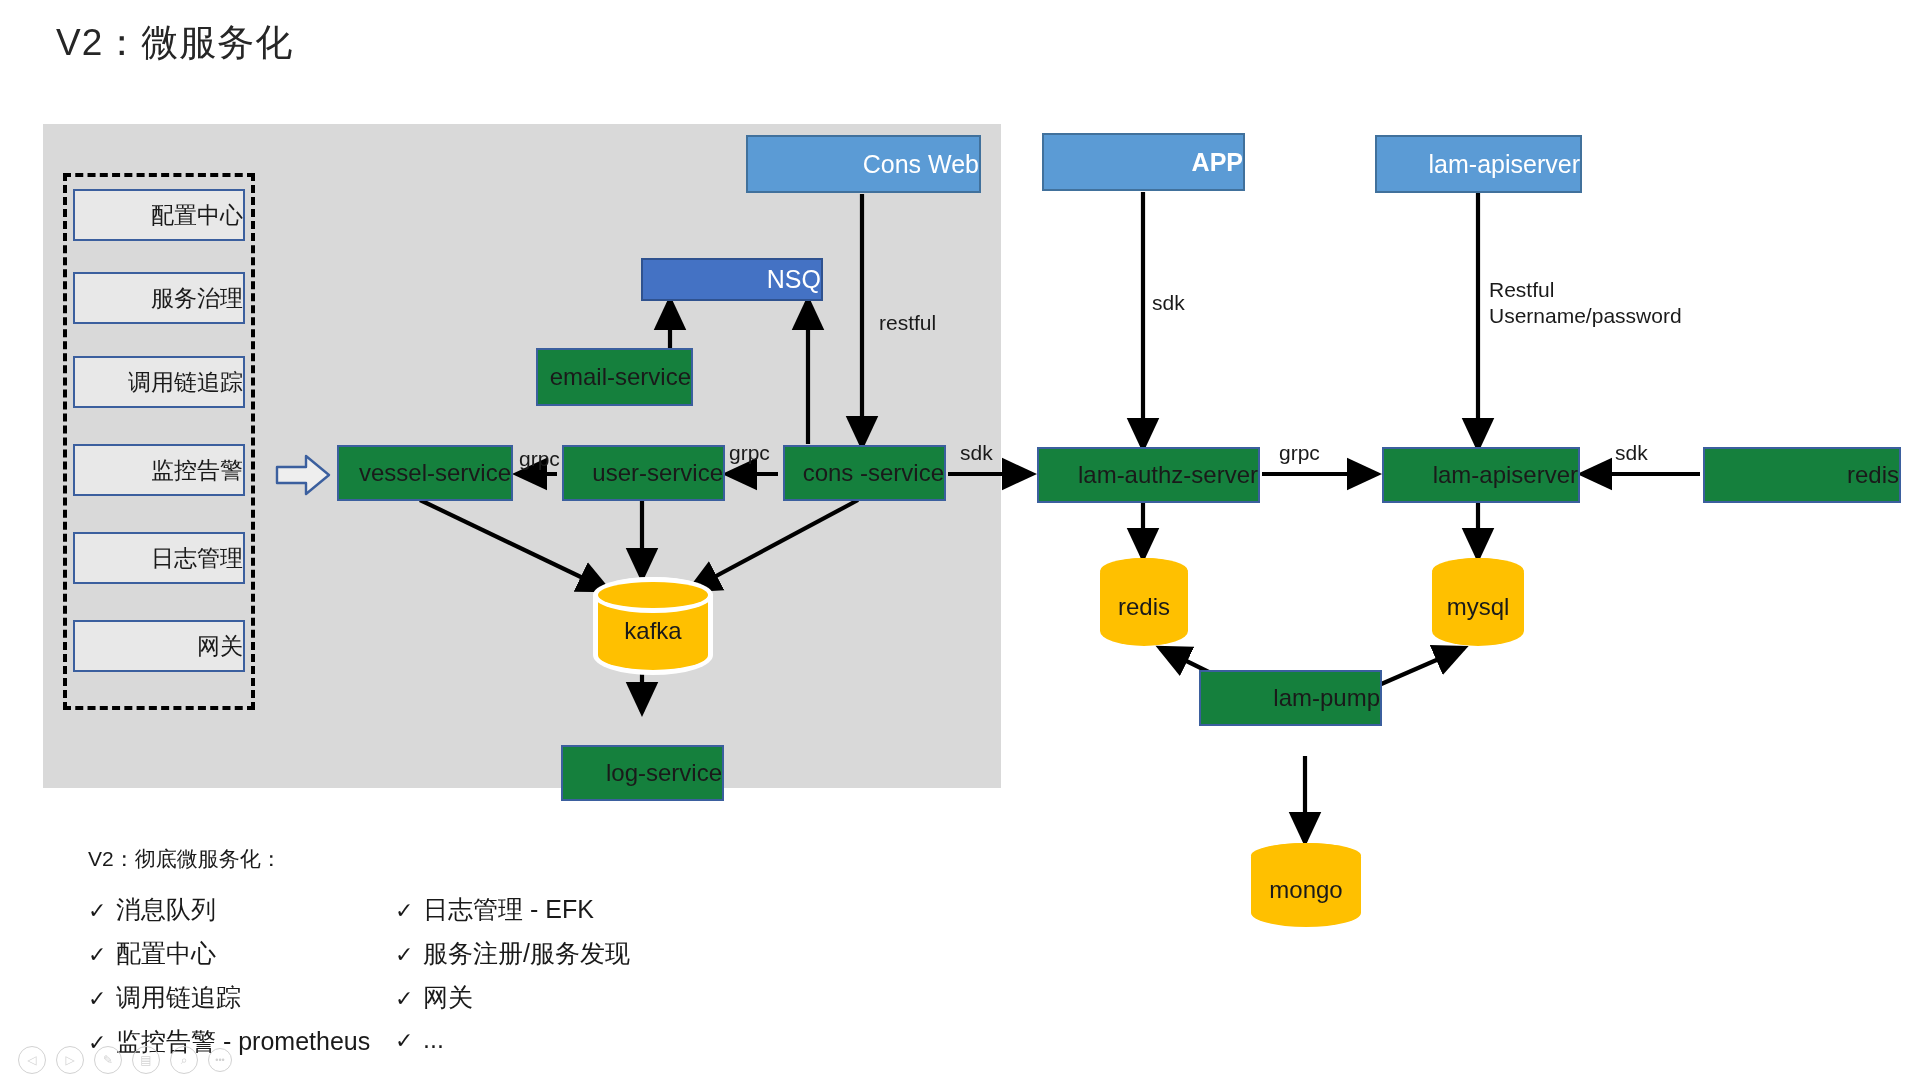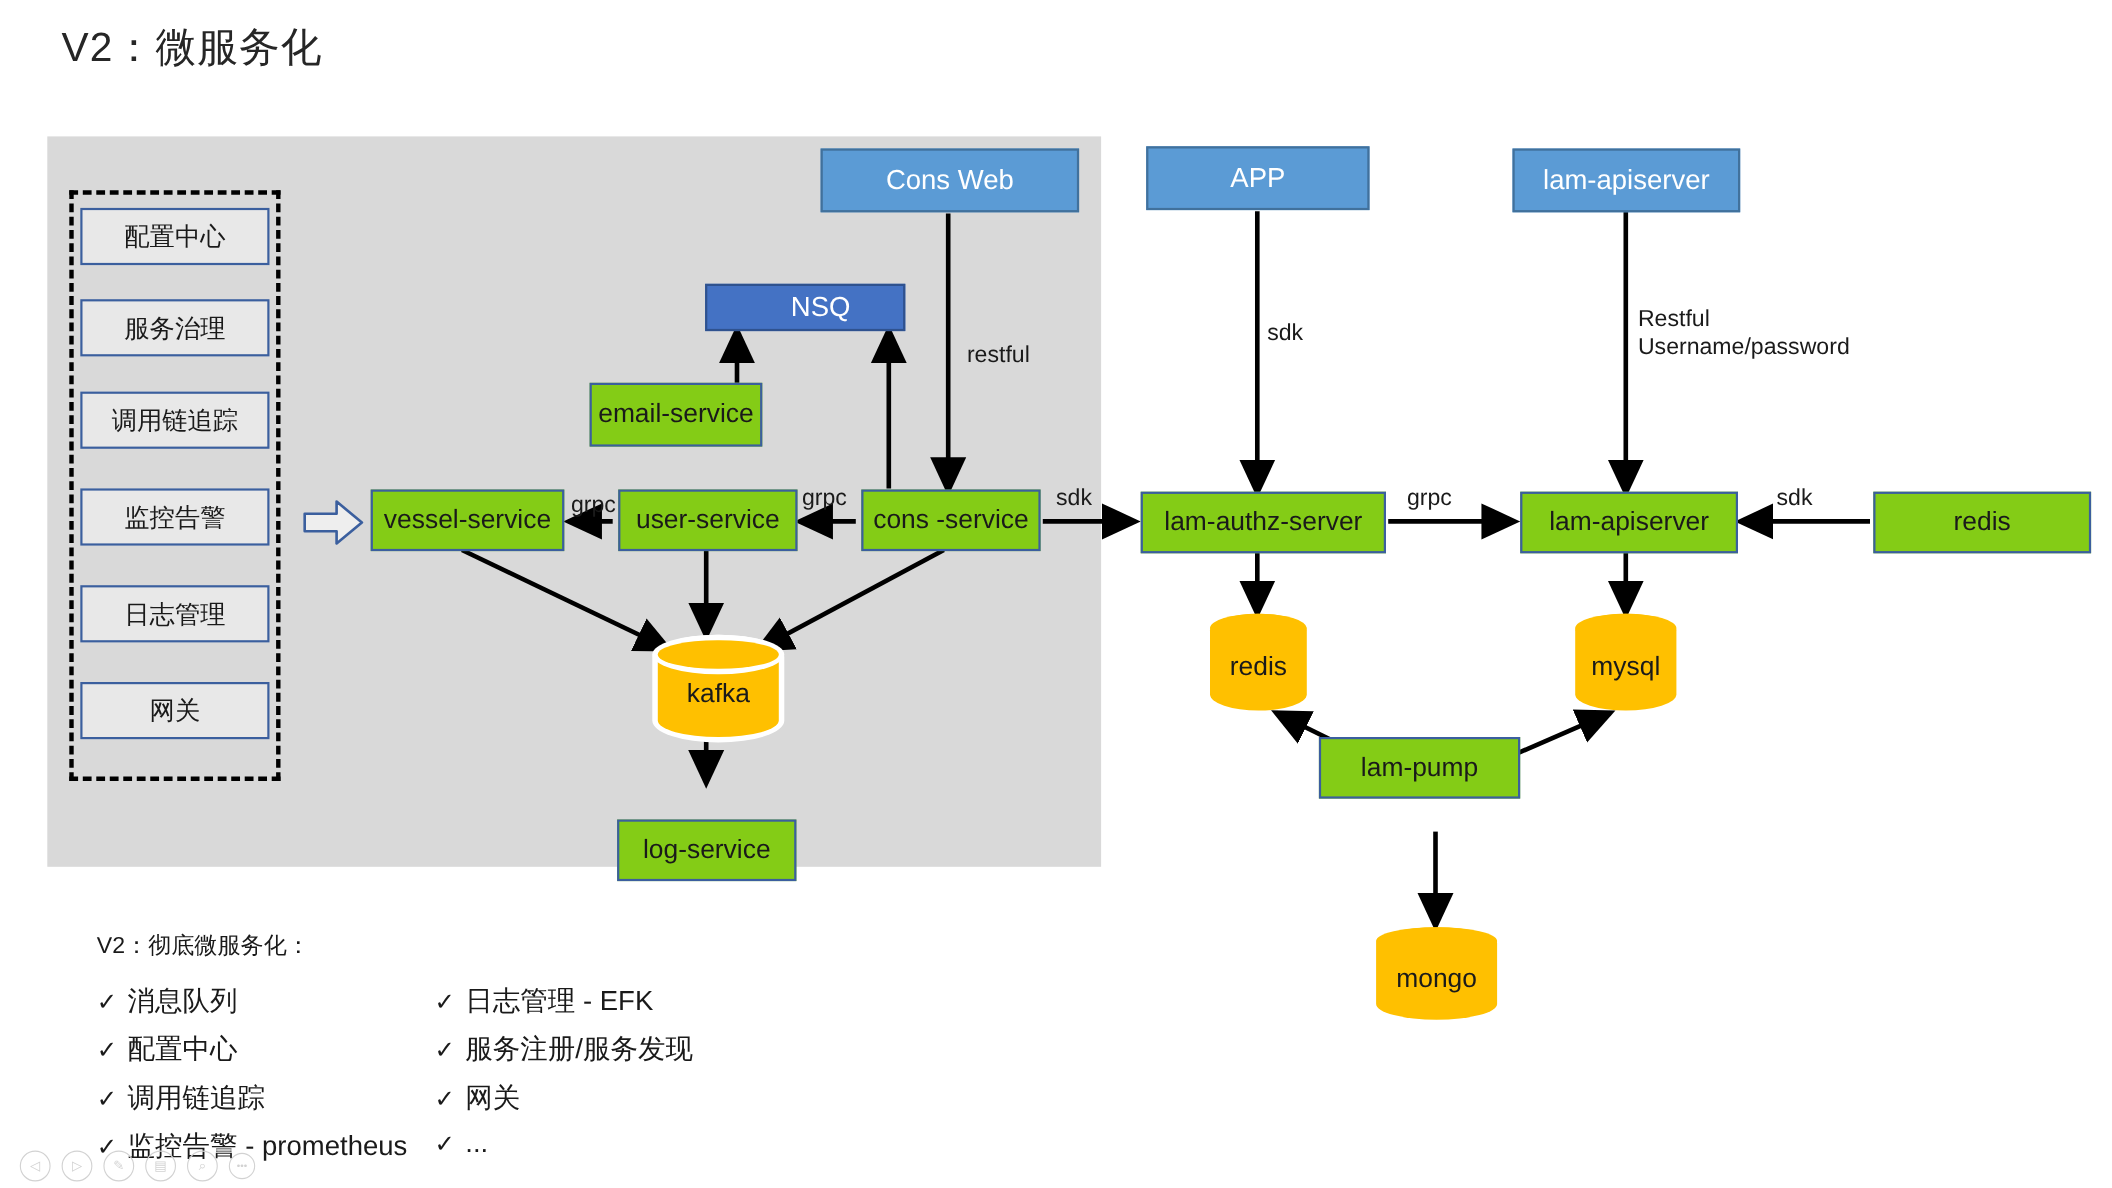--- a/index.html
+++ b/index.html
@@ -25,25 +25,25 @@
 
   
   .dashed-box{
     position:absolute;left:63px;top:173px;width:192px;height:537px;
     border:4px dashed #000000;box-sizing:border-box;
   }
 
   
   .node{
     position:absolute;box-sizing:border-box;
-    display:flex;align-items:center;justify-content:center;
+    display:flex;align-items:center;justify-content:flex-end;
     text-align:center;line-height:1.15;
   }
   .node.grey{
-    background:#84cc16;border:2px solid #3b5f9e;color:#1a1a1a;
+    background:#15803d;border:2px solid #3b5f9e;color:#1a1a1a;
   }
   .node.infra{
     background:#e8e8e8;border:2px solid #3b5f9e;color:#1a1a1a;
     font-size:23px;
   }
   .node.blue{
     background:#5b9bd5;border:2px solid #41719c;color:#ffffff;
   }
   .node.blue-dark{
     background:#4472c4;border:2px solid #2f528f;color:#ffffff;padding-left:28px;
@@ -178,21 +178,21 @@
   <div class="node infra" style="left:73px;top:444px;width:172px;height:52px;">
       <span>监控告警</span>
     </div>
   <div class="node infra" style="left:73px;top:620px;width:172px;height:52px;">
       <span>网关</span>
     </div>
 
   <div class="node blue top" style="left:746px;top:135px;width:235px;height:58px;">
       <span>Cons Web</span>
     </div>
-  <div class="node blue top" style="left:1042px;top:133px;width:203px;height:58px;">
+  <div class="node blue top" style="left:1042px;top:133px;width:203px;height:58px;font-weight:bold;">
       <span>APP</span>
     </div>
   <div class="node blue top" style="left:1375px;top:135px;width:207px;height:58px;">
       <span>lam-apiserver</span>
     </div>
 
   <div class="node blue-dark top" style="left:641px;top:258px;width:182px;height:43px;">
       <span>NSQ</span>
     </div>
 

